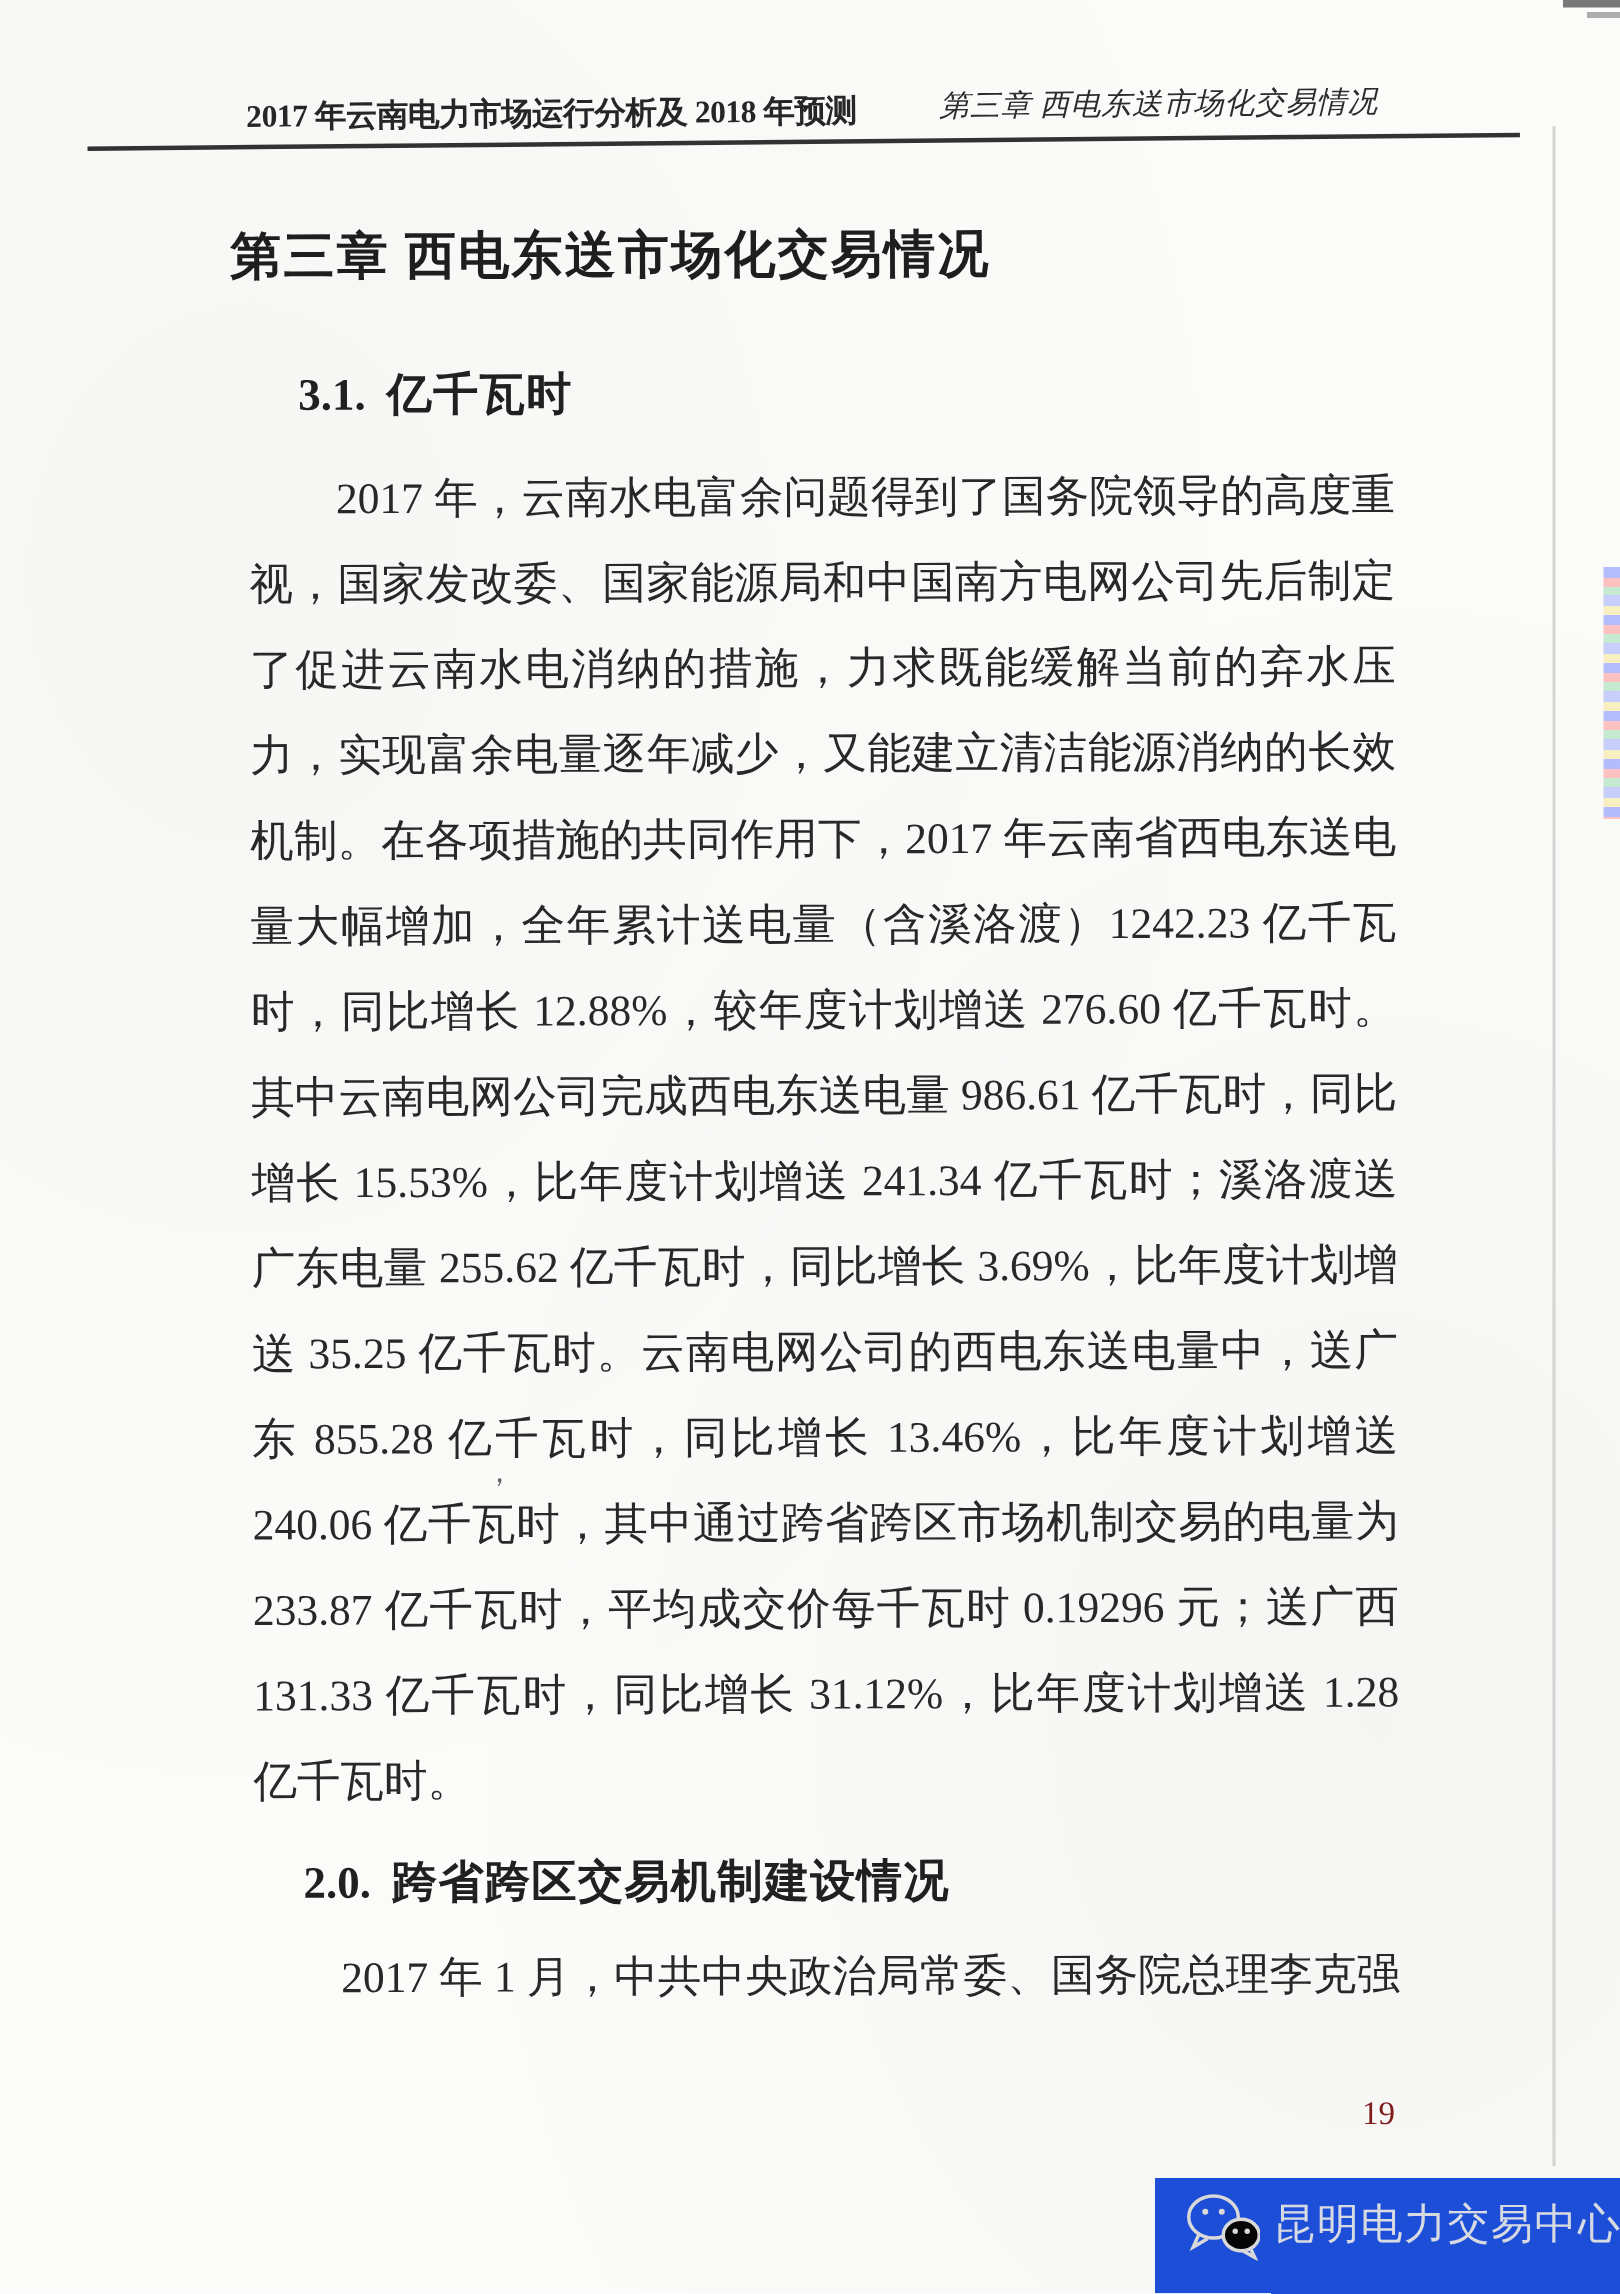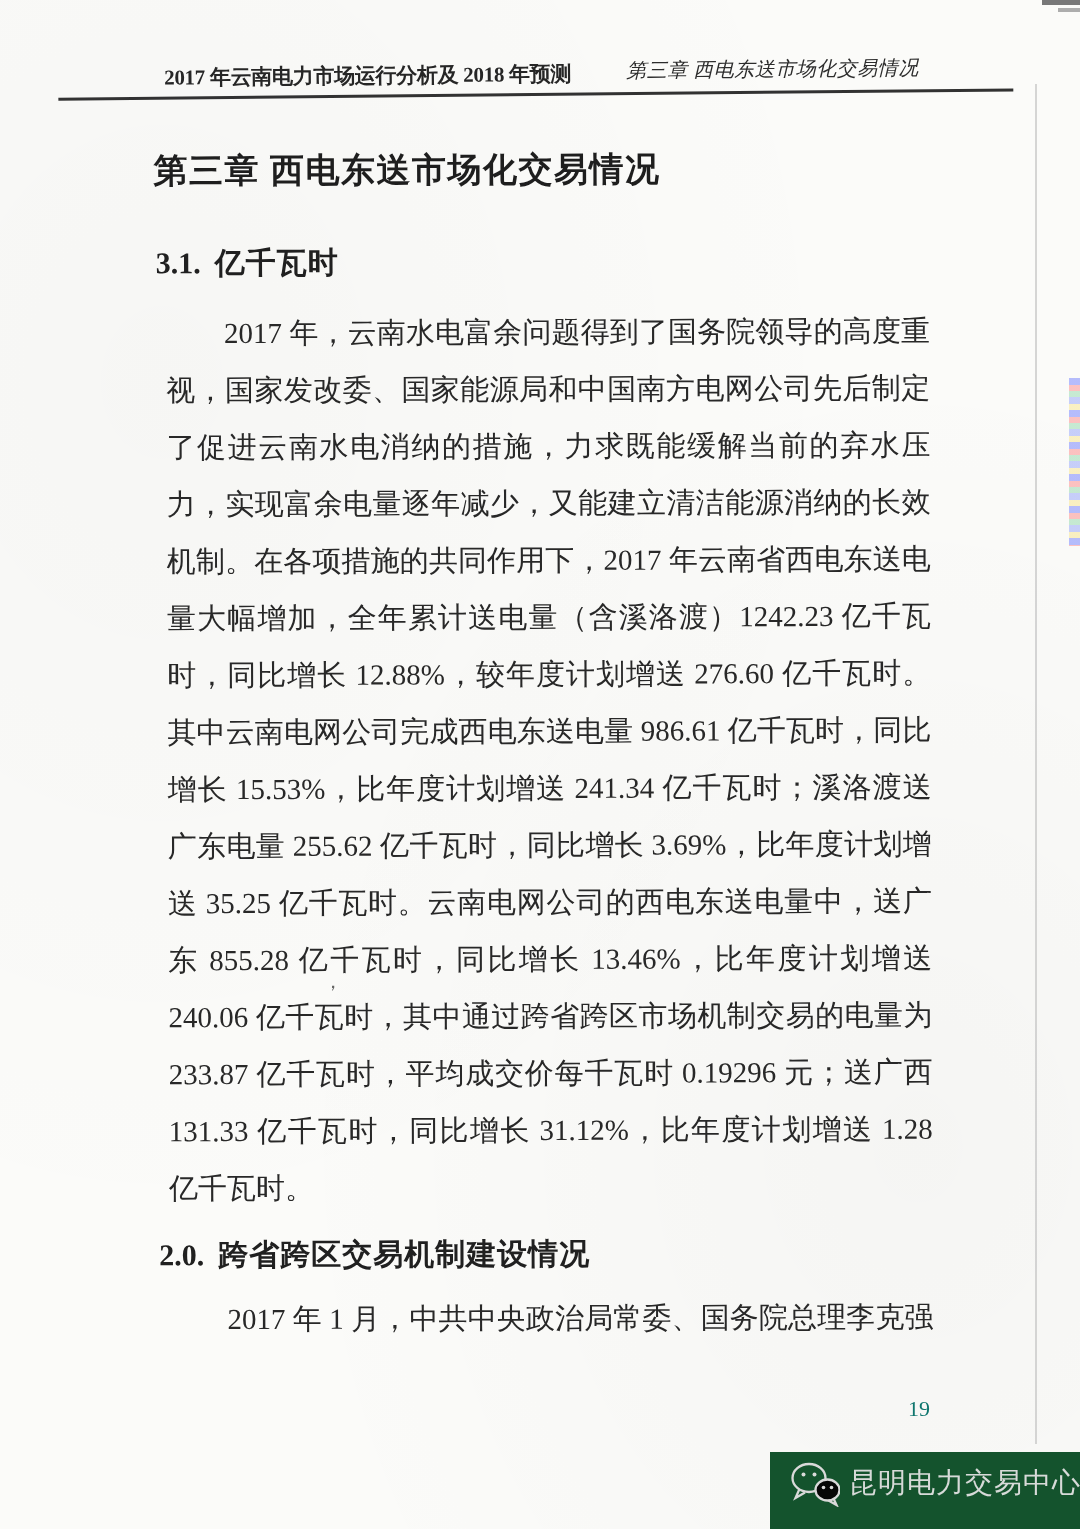--- a/index.html
+++ b/index.html
@@ -22,32 +22,32 @@
   .h-right{position:absolute;left:626px;top:58px;font-size:20px;font-style:italic;
     letter-spacing:0.5px;white-space:nowrap;color:#2c2c2c;}
   .header-rule{position:absolute;left:58px;top:93px;width:955px;height:3px;background:#323232;}
 
   .content{position:absolute;inset:0;transform:rotate(-0.2deg);transform-origin:50% 40%;}
   .doc-title{position:absolute;left:155px;top:147px;font-size:34px;font-weight:bold;
     letter-spacing:1.5px;white-space:nowrap;color:#1e1e1e;}
   .h2{position:absolute;font-size:30px;font-weight:bold;white-space:nowrap;color:#202020;}
   .h2-1{left:157px;top:242px;}
   .h2-2{left:157px;top:1234px;}
-  .h2 .num{letter-spacing:0;}
+  .h2 .num{letter-spacing:0;margin-left:43px;}
   .h2 .ttl{margin-left:14px;letter-spacing:1px;}
 
   .para{position:absolute;width:764px;font-size:29px;color:#282828;}
   .para-1{left:167px;top:304px;}
   .para-2{left:167px;top:1290px;}
   .line{height:57px;line-height:57px;text-align:justify;text-align-last:justify;
     white-space:nowrap;overflow:visible;}
   .line.no-just{text-align-last:left;}
   .line.indent{text-indent:58px;}
 
-  .page-number{position:absolute;left:908px;top:1396px;font-size:22px;color:#0f766e;}
+  .page-number{position:absolute;left:908px;top:1396px;font-size:22px;color:#7f1d1d;}
 
   
   .wm-bar{position:absolute;left:770px;top:1452px;width:310px;height:77px;
     display:flex;align-items:flex-start;padding:12px 0 0 14px;box-sizing:border-box;gap:9px;}
   .wm-label{font-size:28px;letter-spacing:1px;white-space:nowrap;
     font-family:"Liberation Sans","DejaVu Sans",sans-serif;opacity:.95;}
   .wm-icon{margin-top:-3px;flex:0 0 auto;}
 
   
   .edge-line{position:absolute;left:1035px;top:84px;width:2px;height:1360px;
@@ -110,21 +110,21 @@
   </div>
 
   <div class="page-number">19</div>
 
   <span class="stray-mark">，</span>
   <div class="edge-line"></div>
   <div class="corner-noise-1"></div>
   <div class="corner-noise-2"></div>
   <div class="color-noise"></div>
 
-  <div class="wm-bar" style="background-color: #14532d; padding-left: 20px;">
+  <div class="wm-bar" style="background-color: #1d4ed8; padding-left: 20px;">
     <svg class="wm-icon" width="50" height="46" viewBox="0 0 50 46">
       <g fill="none" stroke="#d9d9d9" stroke-width="2.3">
         <ellipse cx="19" cy="17" rx="16.5" ry="14"></ellipse>
         <path d="M9.5 28 L5.5 37 L15 31.5"></path>
       </g>
       <circle cx="13.5" cy="13.5" r="2" fill="#d9d9d9"></circle>
       <circle cx="24.5" cy="13.5" r="2" fill="#d9d9d9"></circle>
       <g>
         <ellipse cx="37.5" cy="29" rx="12" ry="10.5" fill="#060606" stroke="#d9d9d9" stroke-width="2.3"></ellipse>
         <path d="M43.5 37.5 L46.5 44 L38.5 39.5" fill="none" stroke="#d9d9d9" stroke-width="2.3"></path>

